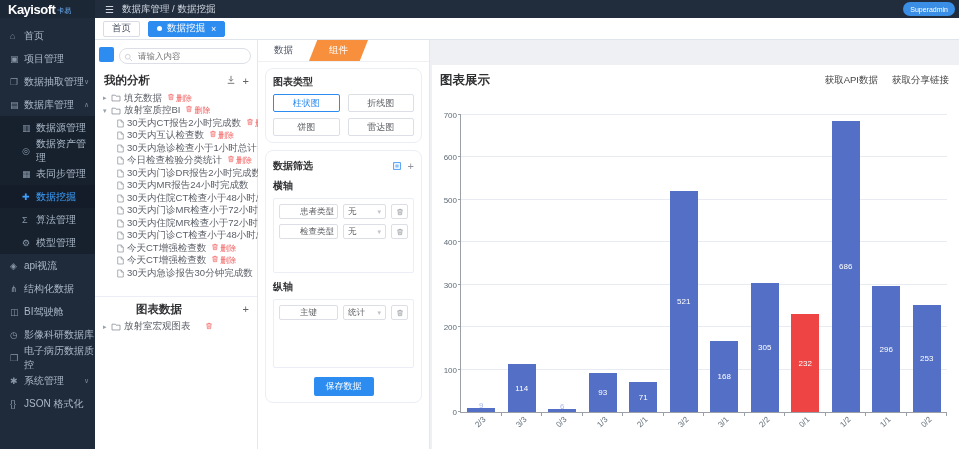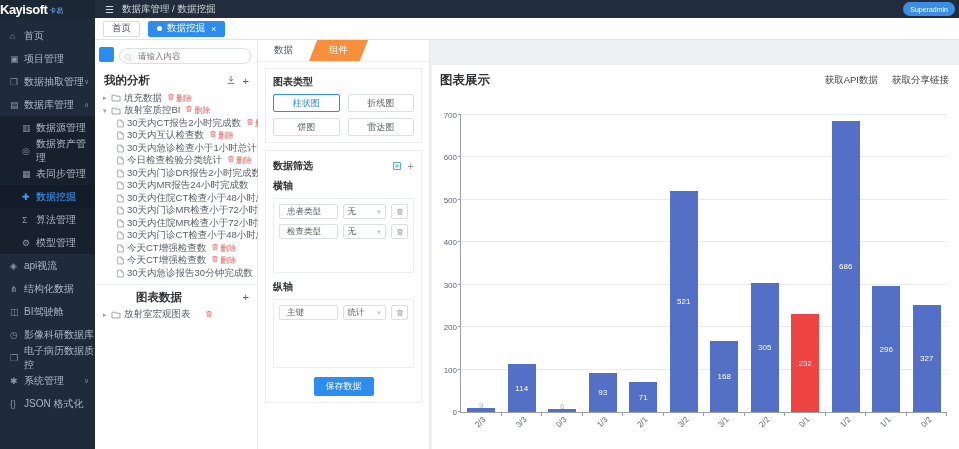--- a/index.html
+++ b/index.html
@@ -1,20 +1,20 @@
 <!DOCTYPE html>
 <html><head>
 <meta charset="utf-8">
 <style>
   * { margin:0; padding:0; box-sizing:border-box; }
   html,body { width:959px; height:449px; overflow:hidden; font-family:"Liberation Sans","DejaVu Sans",sans-serif; background:#eef0f4; }
 
   
   .sidebar { position:absolute; left:0; top:0; width:95px; height:449px; background:#1f2b3a; z-index:5; }
-  .logo { height:18px; display:flex; align-items:center; padding-left:0; background:#1c2735; }
+  .logo { height:18px; display:flex; align-items:center; padding-left:8px; background:#1c2735; }
   .logo b { color:#fff; font-size:13px; font-weight:800; letter-spacing:-.5px; }
   .logo i { color:#6db3ff; font-size:7px; font-style:normal; margin-left:2px; margin-top:4px; }
   .menu { margin-top:6px; }
   .m-item { height:23px; display:flex; align-items:center; padding-left:10px; color:#aab7c6; font-size:10px; cursor:pointer; position:relative; }
   .m-item .mi { width:14px; font-size:9px; color:#8897a8; flex:0 0 14px; }
   .m-item.sub { background:#17212e; padding-left:22px; }
   .m-item.active { color:#3ea0ff; background:#131c28; }
   .m-item.active .mi { color:#3ea0ff; }
   .m-item .chev { position:absolute; right:6px; font-size:7px; color:#7c8a9a; }
 
@@ -44,42 +44,42 @@
   .panel-title .sp { flex:1; }
   .panel-title .t-ic { color:#606266; margin-left:7px; font-size:11px; font-weight:normal; cursor:pointer; }
   .tree { font-size:9.5px; color:#5a5e66; }
   .t-row { height:12.5px; display:flex; align-items:center; padding-left:8px; cursor:pointer; white-space:nowrap; }
   .t-row.sel { background:#e8f1fb; }
   .t-row .arr { width:8px; font-size:7px; color:#97a0ab; }
   .t-row .t-ico { margin-right:3px; color:#8a9099; display:inline-flex; }
   .t-row.file { padding-left:22px; }
   .t-row .del { color:#f25d5d; font-size:8px; margin-left:5px; display:inline-flex; }
   .t-row .del svg { margin-right:1px; }
-  .sec2-title { border-top:1px solid #ebeef5; margin-top:4px;padding-left:41px; }
+  .sec2-title { border-top:1px solid #ebeef5; margin-top:16px;padding-left:41px; }
   .t-row .trash-r { margin-left:14px; color:#f25d5d; }
 
   
   .cfg { width:172px; background:#fff; border-right:1px solid #e4e7ed; position:relative; }
   .cfg-tabs { height:22px; display:flex; align-items:flex-end; border-bottom:1px solid #eef0f3; }
   .ctab { font-size:9.5px; color:#495060; padding:4px 16px; cursor:pointer; }
   .ctab.active { color:#fff; background:#f78f3d; clip-path:polygon(14% 0,100% 0,86% 100%,0 100%); padding:4px 20px; }
   .cfg-body { padding:6px 7px; }
-  .card { border:1px solid #ebeef5; border-radius:0; padding:6px 7px; margin-bottom:7px; background:#fff; }
+  .card { border:1px solid #ebeef5; border-radius:8px; padding:6px 7px; margin-bottom:7px; background:#fff; }
   .lbl { font-size:10px; font-weight:bold; color:#303133; margin-bottom:5px; }
   .ct-grid { display:grid; grid-template-columns:1fr 1fr; gap:6px 8px; }
   .ct-btn { height:18px; border:1px solid #dcdfe6; border-radius:2px; font-size:9px; color:#606266; display:flex; align-items:center; justify-content:center; cursor:pointer; background:#fff; }
   .ct-btn.sel { border-color:#2d8cf0; color:#2d8cf0; }
   .filter-row { display:flex; align-items:center; margin:2px 0 6px; }
   .filter-row .lbl { margin:0; }
   .filter-row .sp { flex:1; }
   .filter-row .f-ic { color:#2d8cf0; margin-left:6px; cursor:pointer; display:inline-flex; }
   .filter-row .f-plus { color:#909399; font-size:11px; margin-left:6px; cursor:pointer; }
   .axis-box { border:1px solid #ebeef5; border-radius:2px; padding:5px 5px 2px; margin-bottom:7px; }
   .ax-row { display:flex; align-items:center; margin-bottom:5px; }
-  .ax-field { width:62px; height:15px; border:1px solid #dcdfe6; border-radius:2px; font-size:8.5px; color:#606266; display:flex; align-items:center; padding-left:7px; background:#fff; }
+  .ax-field { width:62px; height:15px; border:1px solid #dcdfe6; border-radius:2px; font-size:8.5px; color:#606266; display:flex; align-items:center; padding-left:20px; background:#fff; }
   .ax-sel { width:46px; height:15px; border:1px solid #dcdfe6; border-radius:2px; font-size:8.5px; color:#606266; display:flex; align-items:center; padding:0 3px 0 4px; margin-left:5px; background:#fff; cursor:pointer; }
   .ax-sel .cv { flex:1; }
   .ax-sel .car { font-size:6px; color:#c0c4cc; }
   .ax-trash { width:18px; height:15px; border:1px solid #dcdfe6; border-radius:2px; margin-left:5px; color:#909399; display:flex; align-items:center; justify-content:center; cursor:pointer; background:#fff; }
   .xbox-pad { height:26px; } .ybox-pad { height:40px; }
   .save-wrap { text-align:center; margin-top:4px; }
   .save-btn { background:#2d8cf0; color:#fff; border:none; border-radius:2px; font-size:9px; padding:3px 12px; cursor:pointer; }
 
   
   .chart-wrap { flex:1; position:relative; }
@@ -597,21 +597,21 @@
               <span class="xlab">1/2</span>
             </div>
             <div class="slot">
               <div class="bar" style="height: 42.2857%; background: rgb(84, 112, 198);">
                 <span class="v">296</span>
               </div>
               <span class="xlab">1/1</span>
             </div>
             <div class="slot">
               <div class="bar" style="height: 36.1429%; background: rgb(84, 112, 198);">
-                <span class="v">327</span>
+                <span class="v">253</span>
               </div>
               <span class="xlab">0/2</span>
             </div>
           </div>
         </div>
     </div>
   </div>
 </div>
 
 </body></html>

